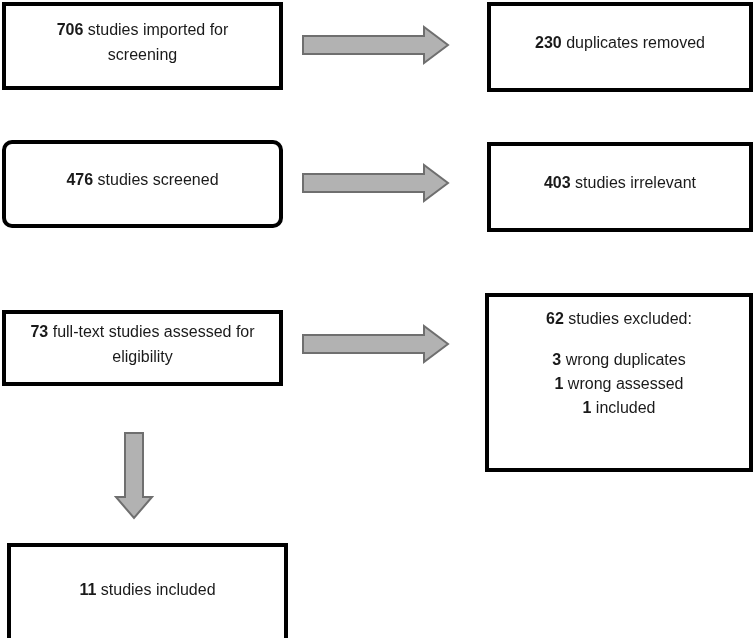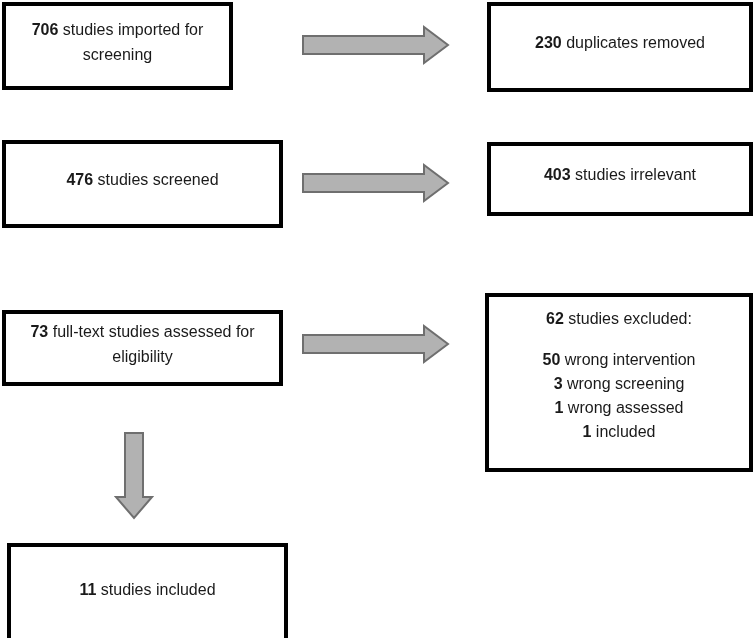--- a/index.html
+++ b/index.html
@@ -31,24 +31,24 @@
     padding: 0 8px 9px 8px;
   }
   .box-text {
     margin: 0;
     font-size: 16px;
     line-height: 25px;
     text-align: center;
     white-space: pre-wrap;
   }
   .box-text b { font-weight: 700; }
-  .box-imported   { left: 2px;   top: 2px;   width: 231px; height: 88px; }
+  .box-imported   { left: 2px;   top: 2px;   width: 281px; height: 88px; }
   .box-duplicates { left: 487px; top: 2px;   width: 266px; height: 90px; justify-content: center; }
-  .box-screened   { left: 2px;   top: 140px; width: 281px; height: 88px; }
-  .box-irrelevant { left: 487px; top: 142px; width: 266px; height: 74px; }
+  .box-screened   { left: 2px;   top: 140px; width: 281px; height: 88px; border-radius: 10px; }
+  .box-irrelevant { left: 487px; top: 142px; width: 266px; height: 90px; }
   .box-fulltext   { left: 2px;   top: 310px; width: 281px; height: 76px; }
   .box-excluded   { left: 485px; top: 293px; width: 268px; height: 179px;
                     justify-content: flex-start; padding-top: 10px; padding-bottom: 0; }
   .box-included   { left: 7px;   top: 543px; width: 281px; height: 101px; }
   .box-imported .box-text { max-width: 215px; }
   .box-fulltext .box-text { max-width: 258px; }
   .box-excluded .box-text { line-height: 24px; }
   .excl-spacer { height: 17px; }
   .arrow { position: absolute; display: block; }
   .arrow polygon {
@@ -95,22 +95,21 @@
     <p class="box-text"><b>73</b><span> full-text studies assessed for eligibility</span></p>
   </div>
 
   <svg class="arrow arrow-3" width="148" height="40" viewBox="0 0 148 40">
     <polygon points="1,11 122,11 122,2 146,20 122,38 122,29 1,29"></polygon>
   </svg>
 
   <div class="box box-excluded">
     <p class="box-text"><b>62</b><span> studies excluded:</span></p>
     <div class="excl-spacer"></div>
-    <p class="box-text"><b>50</b><span> wrong intervention</span></p>
-    <p class="box-text"><b>3</b><span> wrong screening</span></p>
+    <p class="box-text"><b>3</b><span> wrong duplicates</span></p>
     <p class="box-text"><b>1</b><span> wrong assessed</span></p>
     <p class="box-text"><b>1</b><span> included</span></p>
   </div>
 
   <svg class="arrow arrow-v" width="40" height="88" viewBox="0 0 40 88">
     <polygon points="11,1 29,1 29,65 38,65 20,86 2,65 11,65"></polygon>
   </svg>
 
   <div class="box box-included">
     <p class="box-text"><b>11</b><span> studies included</span></p>

